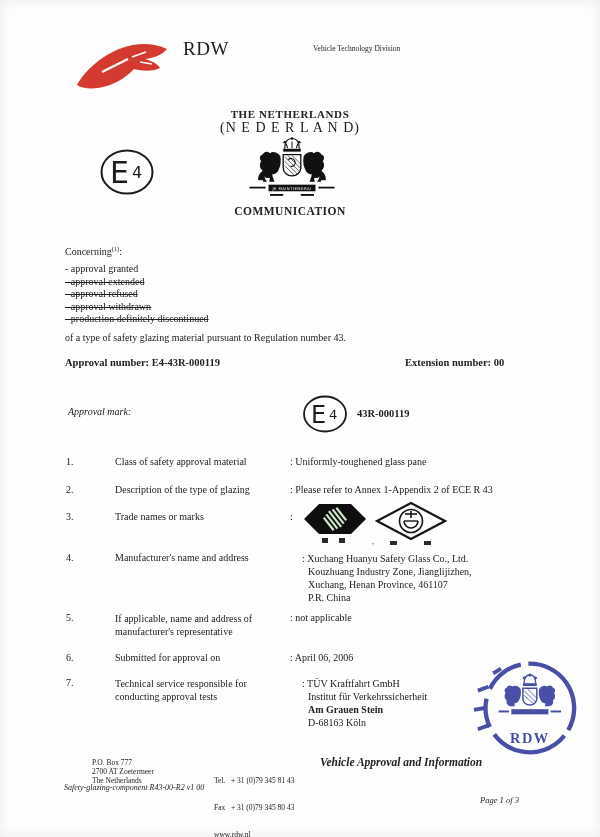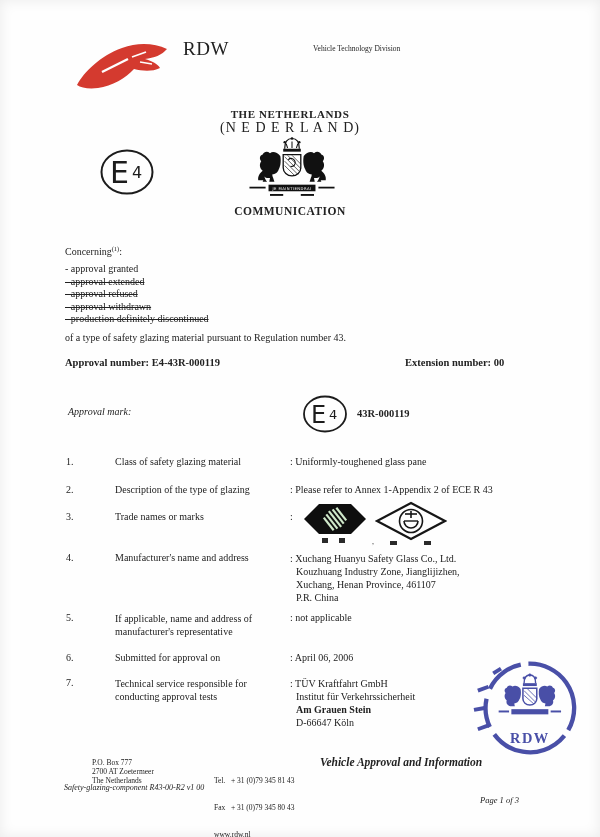--- a/index.html
+++ b/index.html
@@ -13,21 +13,21 @@
     position:relative;width:600px;height:837px;background:#fefefe;
     box-shadow:inset 0 0 14px rgba(0,0,0,0.08);
     overflow:hidden;
   }
   .abs{position:absolute;}
   .bold{font-weight:bold;}
   .italic{font-style:italic;text-align:center;}
   .center{text-align:center;}
   .struck{text-decoration:line-through;text-decoration-thickness:1px;}
   .body-text{font-size:10px;line-height:12.5px;}
-  .value-lines div{line-height:13px;}
+  .value-lines div{line-height:13px;margin-left:12px;}
   .label-lines div{line-height:13px;}
   sup{font-size:6.5px;vertical-align:super;}
   a.link{color:#222;text-decoration:underline;}
   .emark-text{font-family:"DejaVu Sans","Liberation Sans",sans-serif;}
 </style>
 </head>
 <body>
 
 <div id="page">
 
@@ -114,21 +114,21 @@
     <svg width="46" height="40" viewBox="0 0 46 40">
       <ellipse cx="23" cy="20" rx="21" ry="17.5" fill="none" stroke="#1c1c1c" stroke-width="1.8"></ellipse>
       <text x="9" y="29" font-size="24" fill="#1c1c1c" font-family="DejaVu Sans, sans-serif">E</text>
       <text x="27" y="25" font-size="13" fill="#1c1c1c" font-family="DejaVu Sans, sans-serif">4</text>
     </svg>
   </div>
   <div class="abs bold" style="left:357px;top:408px;font-size:10.5px;">43R-000119</div>
 
   <div class="abs body-text" style="left:0;top:456px;width:600px;">
     <span class="abs" style="left:66px;">1.</span>
-    <span class="abs" style="left:115px;">Class of safety glazing material</span>
+    <span class="abs" style="left:115px;">Class of safety approval material</span>
     <span class="abs" style="left:290px;">: Uniformly-toughened glass pane</span>
   </div>
 
   <div class="abs body-text" style="left:0;top:484px;width:600px;">
     <span class="abs" style="left:66px;">2.</span>
     <span class="abs" style="left:115px;">Description of the type of glazing</span>
     <span class="abs" style="left:290px;">: Please refer to Annex 1-Appendix 2 of ECE R 43</span>
   </div>
 
   <div class="abs body-text" style="left:0;top:511px;width:600px;">
@@ -196,21 +196,21 @@
   <div class="abs body-text" style="left:0;top:677px;width:600px;">
     <span class="abs" style="left:66px;">7.</span>
     <div class="abs label-lines" style="left:115px;">
       <div>Technical service responsible for</div>
       <div>conducting approval tests</div>
     </div>
     <div class="abs value-lines" style="left:290px;">
       <div>: TÜV Kraftfahrt GmbH</div>
       <div style="padding-left:6px;">Institut für Verkehrssicherheit</div>
       <div style="padding-left:6px;font-weight:bold;">Am Grauen Stein</div>
-      <div style="padding-left:6px;">D-66647 Köln</div>
+      <div style="padding-left:6px;">D-68163 Köln</div>
     </div>
   </div>
 
   <div class="abs" style="left:472px;top:656px;width:108px;height:104px;opacity:0.92;">
     <svg width="108" height="104" viewBox="0 0 112 108">
       <g stroke="#3a41a0" fill="none">
         <circle cx="60" cy="54" r="46" stroke-width="4.5" stroke-dasharray="52 7 84 9 30 11 42 8" transform="rotate(-35 60 54)"></circle>
         <line x1="6" y1="36" x2="17" y2="32" stroke-width="4"></line>
         <line x1="2" y1="56" x2="13" y2="54" stroke-width="4"></line>
         <line x1="6" y1="76" x2="17" y2="72" stroke-width="4"></line>

